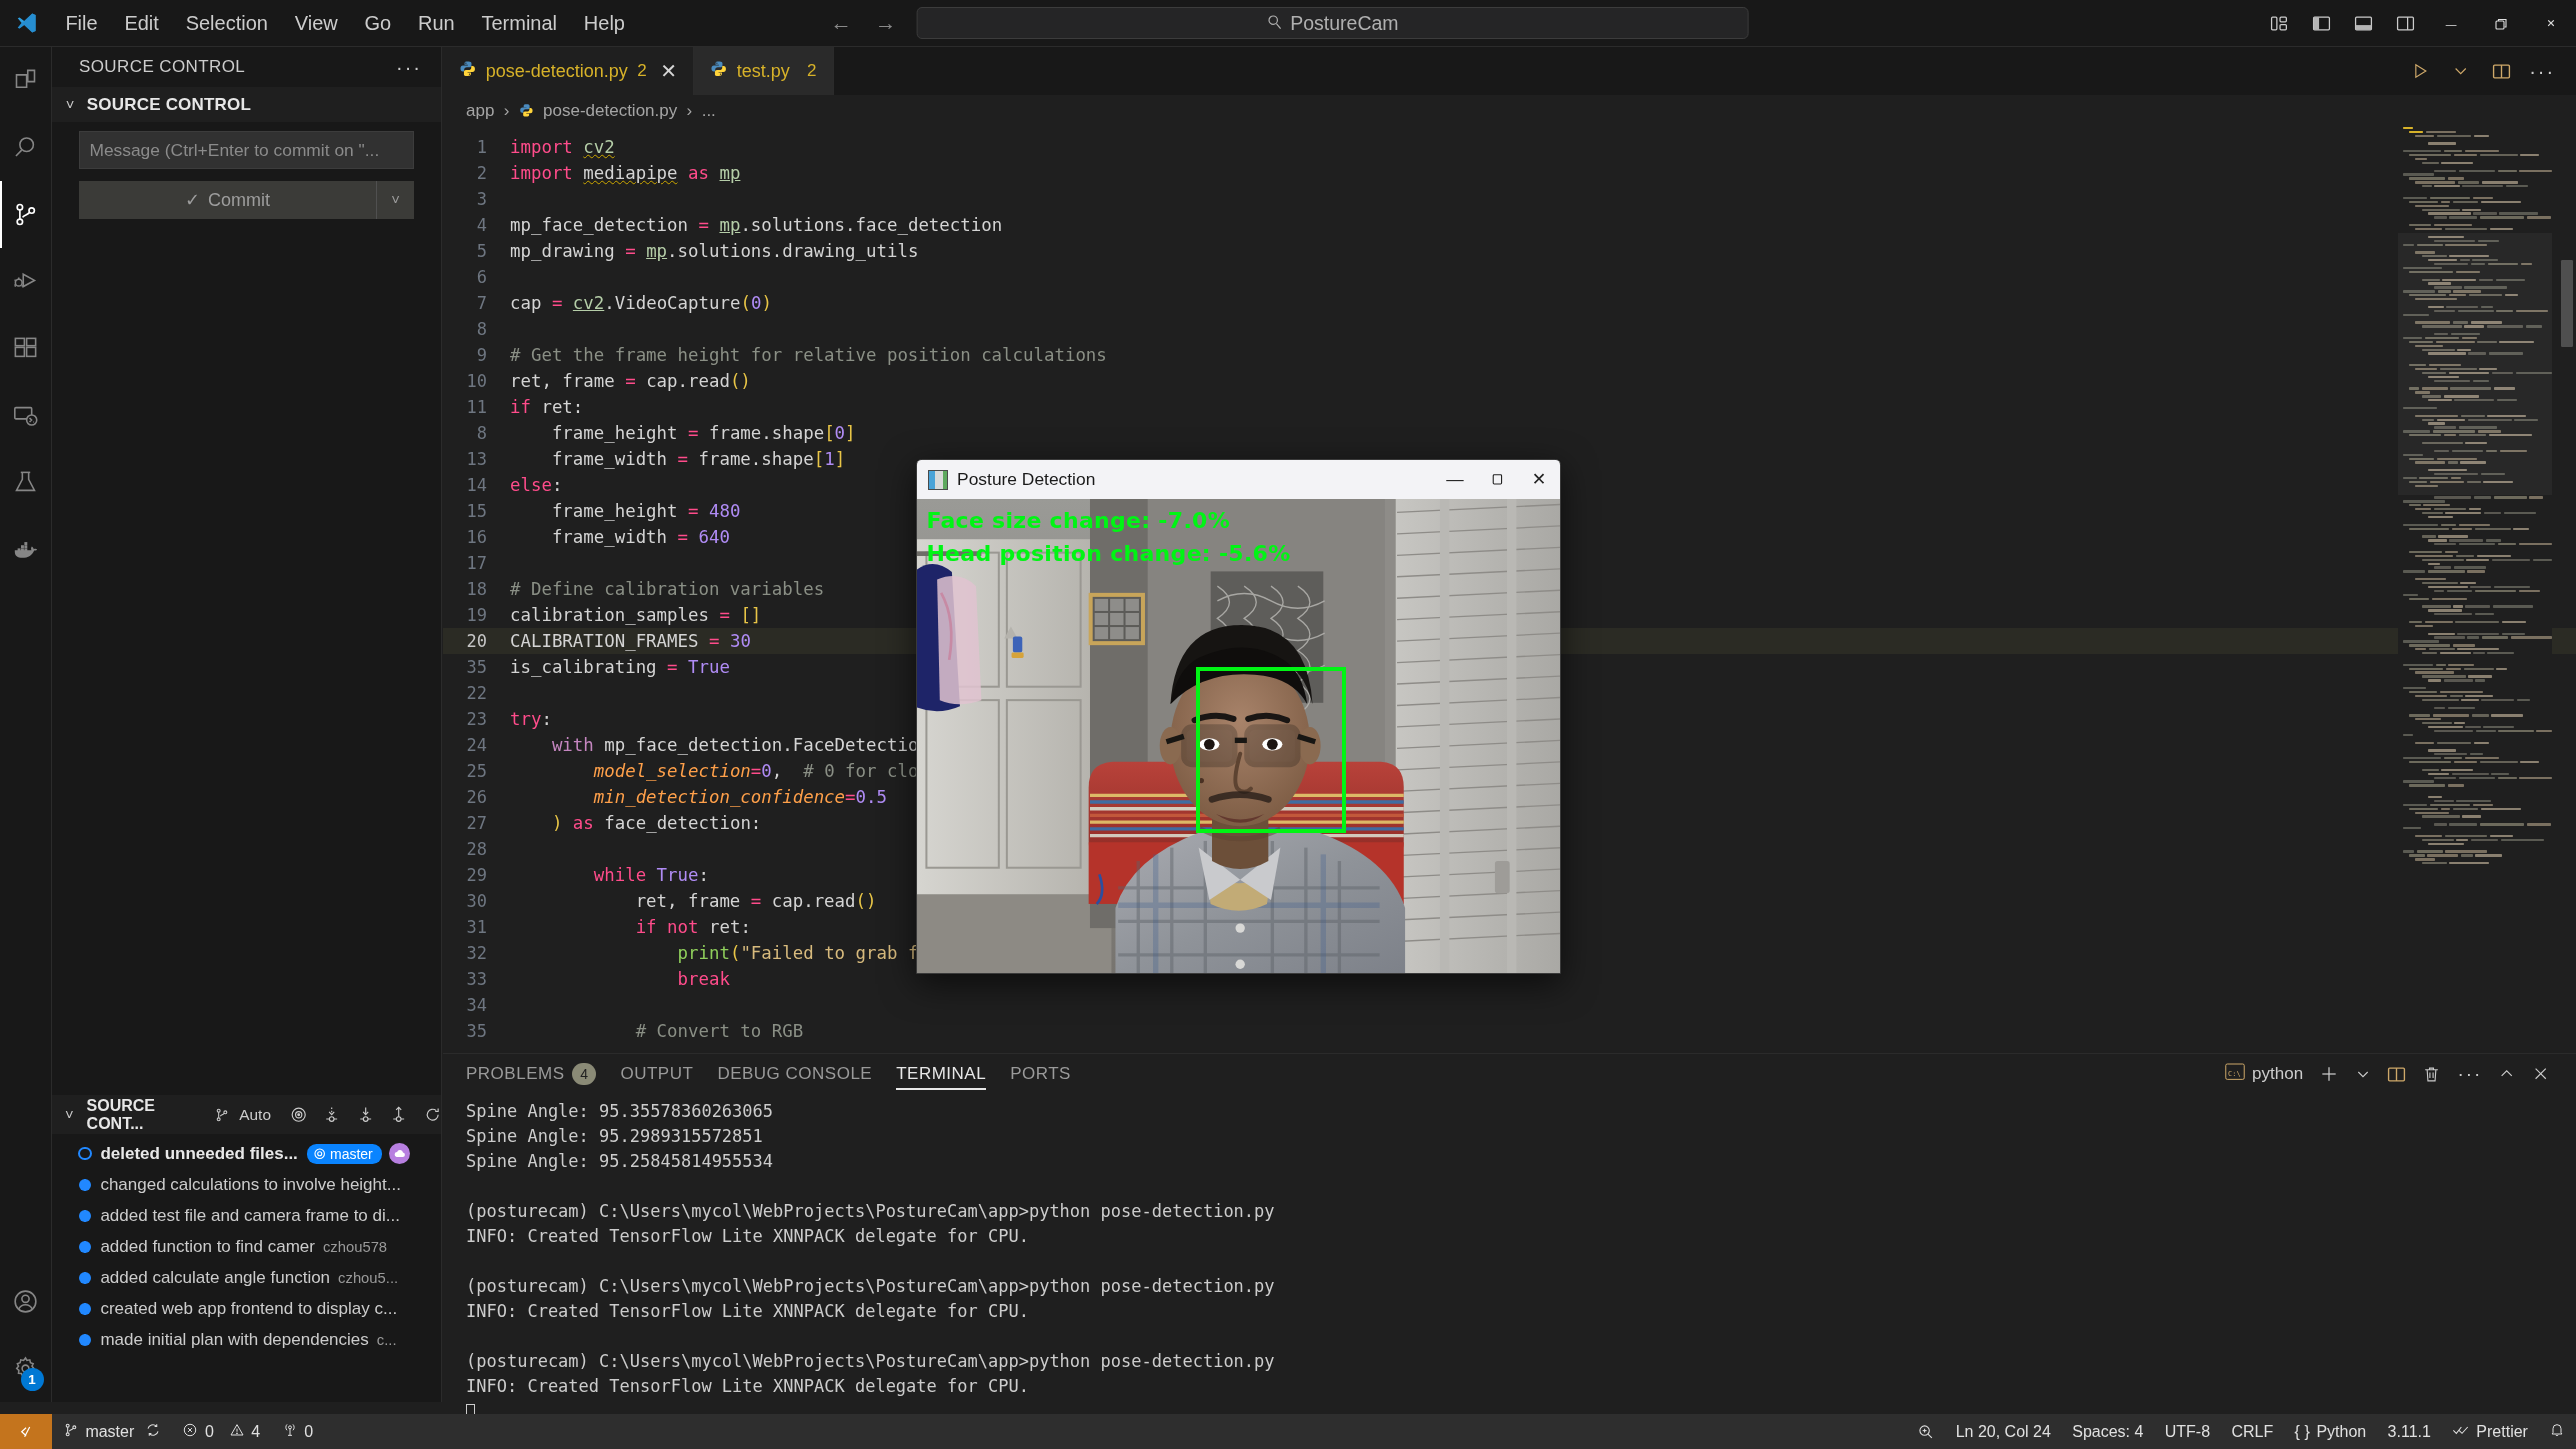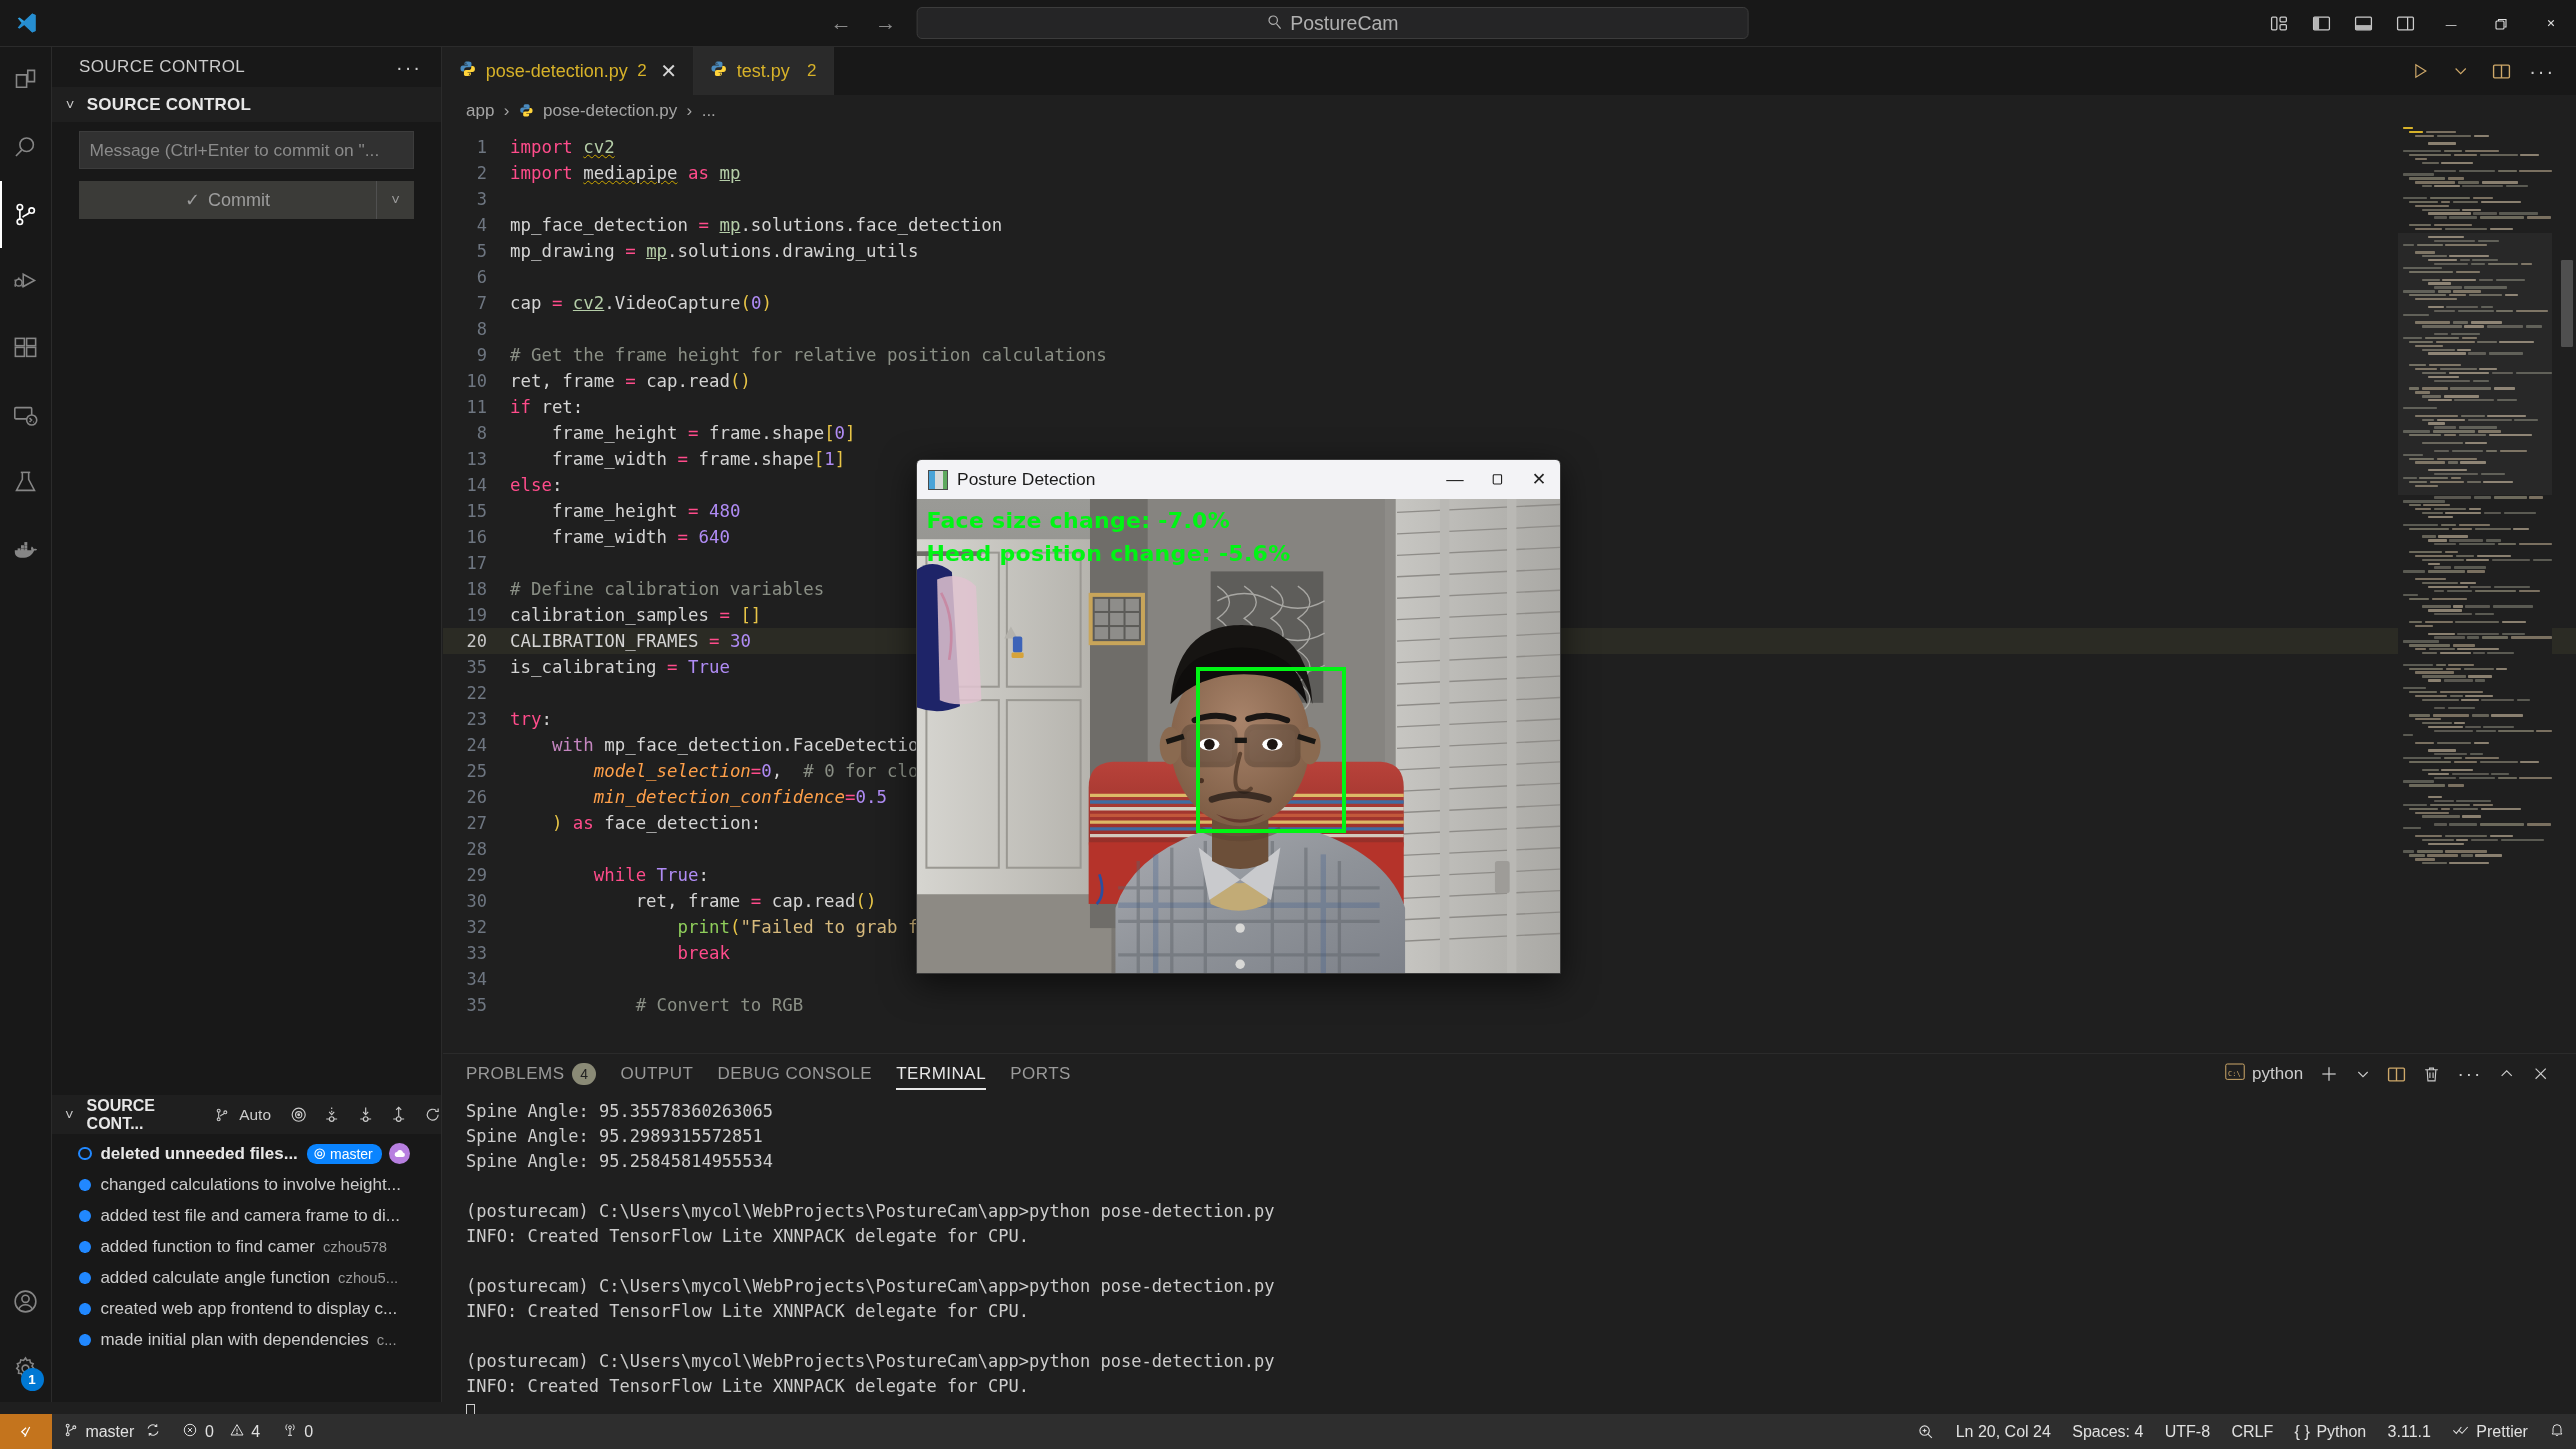--- a/index.html
+++ b/index.html
@@ -259,20 +259,30 @@
 </style>
 </head>
 <body>
 
 <div id="titlebar">
   <div id="vscode-logo">
     <svg width="24" height="24" viewBox="0 0 32 32">
       <path d="M24.3 3.2 13.6 13.3 7.4 8.6 5 9.8l5.2 6.2L5 22.2l2.4 1.2 6.2-4.7 10.7 10.1 4.6-2.2V5.4z" fill="#2f9fe0"></path>
       <path d="M24.3 3.2 13.6 13.3l-3.4 2.7L5 22.2l2.4 1.2 6.2-4.7 10.7 10.1 4.6-2.2V5.4z" fill="#1f7fc4" opacity="0.55"></path>
     </svg>
+  </div>
+  <div class="menu-bar">
+    <div class="menu-item">File</div>
+    <div class="menu-item">Edit</div>
+    <div class="menu-item">Selection</div>
+    <div class="menu-item">View</div>
+    <div class="menu-item">Go</div>
+    <div class="menu-item">Run</div>
+    <div class="menu-item">Terminal</div>
+    <div class="menu-item">Help</div>
   </div>
 
   <div id="titlebar-center">
     <div class="nav-arrow">←</div>
     <div class="nav-arrow">→</div>
     <div id="command-center">
       <span>
         <svg width="16" height="16" viewBox="0 0 16 16" fill="none" stroke="#b0b0b0" stroke-width="1.2">
           <circle cx="6.6" cy="6.2" r="4.2"></circle>
             <line x1="9.8" y1="9.6" x2="14" y2="14.6"></line>
@@ -633,20 +643,21 @@
         <div class="code-line"><span class="ln">35</span><span><span class="code-txt">is_calibrating </span><span class="kw">=</span><span class="code-txt"> </span><span class="boolv">True</span></span></div>
         <div class="code-line"><span class="ln">22</span><span></span></div>
         <div class="code-line"><span class="ln">23</span><span><span class="kw">try</span><span class="code-txt">:</span></span></div>
         <div class="code-line"><span class="ln">24</span><span><span class="code-txt">    </span><span class="kw2">with</span><span class="code-txt"> mp_face_detection.FaceDetection(</span></span></div>
         <div class="code-line"><span class="ln">25</span><span><span class="code-txt">        </span><span class="param">model_selection</span><span class="kw">=</span><span class="num">0</span><span class="code-txt">,  </span><span class="cmt"># 0 for close range, 1 for far range</span></span></div>
         <div class="code-line"><span class="ln">26</span><span><span class="code-txt">        </span><span class="param">min_detection_confidence</span><span class="kw">=</span><span class="num">0.5</span></span></div>
         <div class="code-line"><span class="ln">27</span><span><span class="code-txt">    </span><span class="par">)</span><span class="code-txt"> </span><span class="kw">as</span><span class="code-txt"> face_detection:</span></span></div>
         <div class="code-line"><span class="ln">28</span><span></span></div>
         <div class="code-line"><span class="ln">29</span><span><span class="code-txt">        </span><span class="kw">while</span><span class="code-txt"> </span><span class="boolv">True</span><span class="code-txt">:</span></span></div>
         <div class="code-line"><span class="ln">30</span><span><span class="code-txt">            ret, frame </span><span class="kw">=</span><span class="code-txt"> cap.read</span><span class="par">()</span></span></div>
+        <div class="code-line"><span class="ln">31</span><span><span class="code-txt">            </span><span class="kw">if</span><span class="code-txt"> </span><span class="kw">not</span><span class="code-txt"> ret:</span></span></div>
         <div class="code-line"><span class="ln">32</span><span><span class="code-txt">                </span><span class="fn">print</span><span class="par">(</span><span class="str">"Failed to grab frame"</span><span class="par">)</span></span></div>
         <div class="code-line"><span class="ln">33</span><span><span class="code-txt">                </span><span class="kw">break</span></span></div>
         <div class="code-line"><span class="ln">34</span><span></span></div>
         <div class="code-line"><span class="ln">35</span><span><span class="cmt">            # Convert to RGB</span></span></div>
       </div>
     <div id="minimap">
       <div id="mm-lines">
           <div class="mm-line">
             <div class="mm-block" style="margin-left: 5.4px; width: 9.4px; background: rgb(215, 178, 41);"></div>
           </div>

